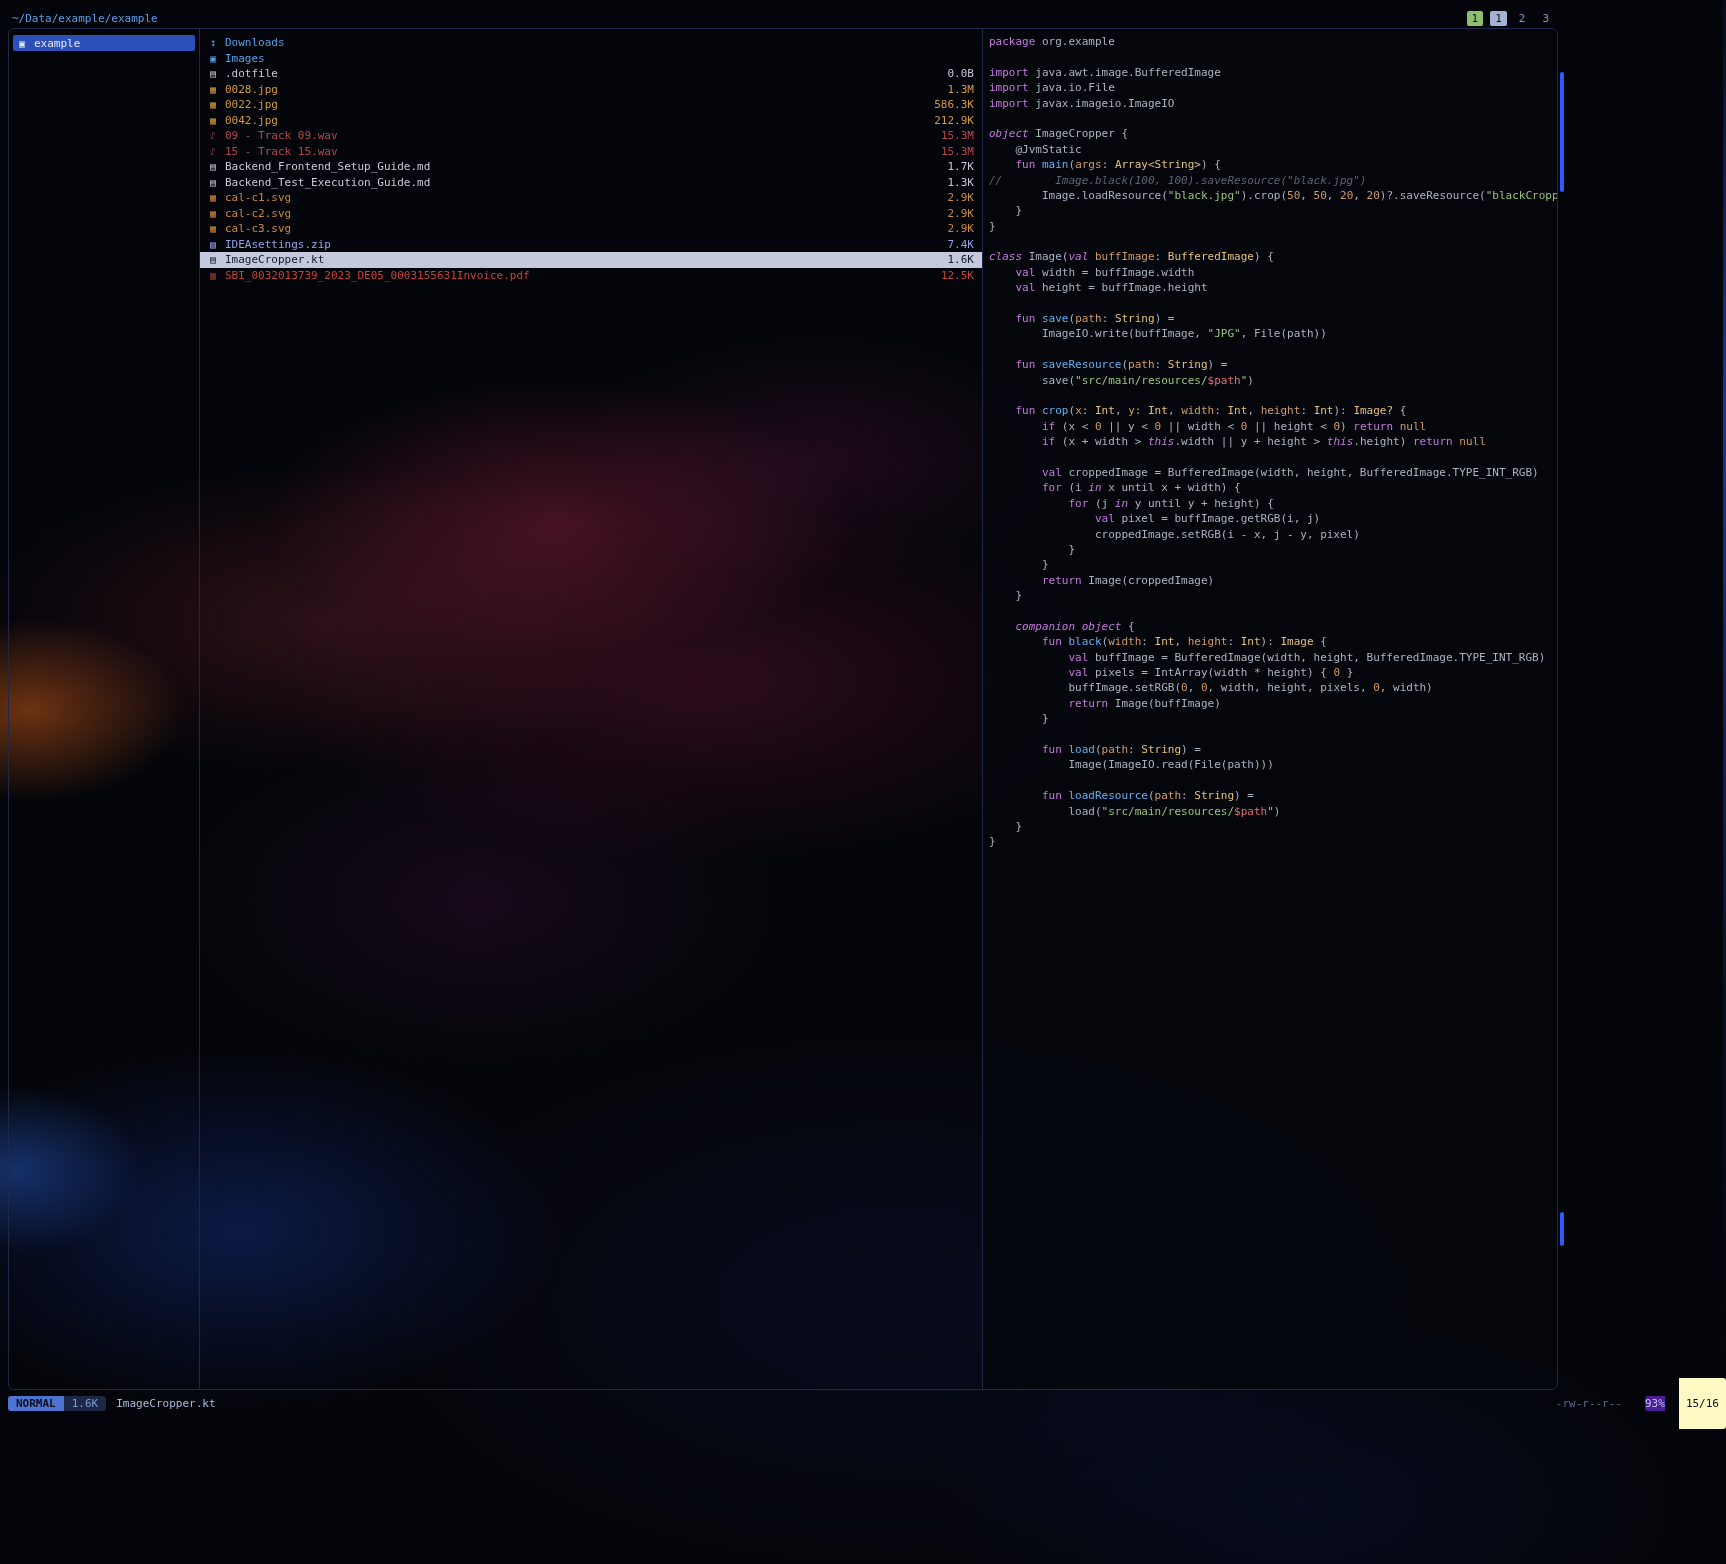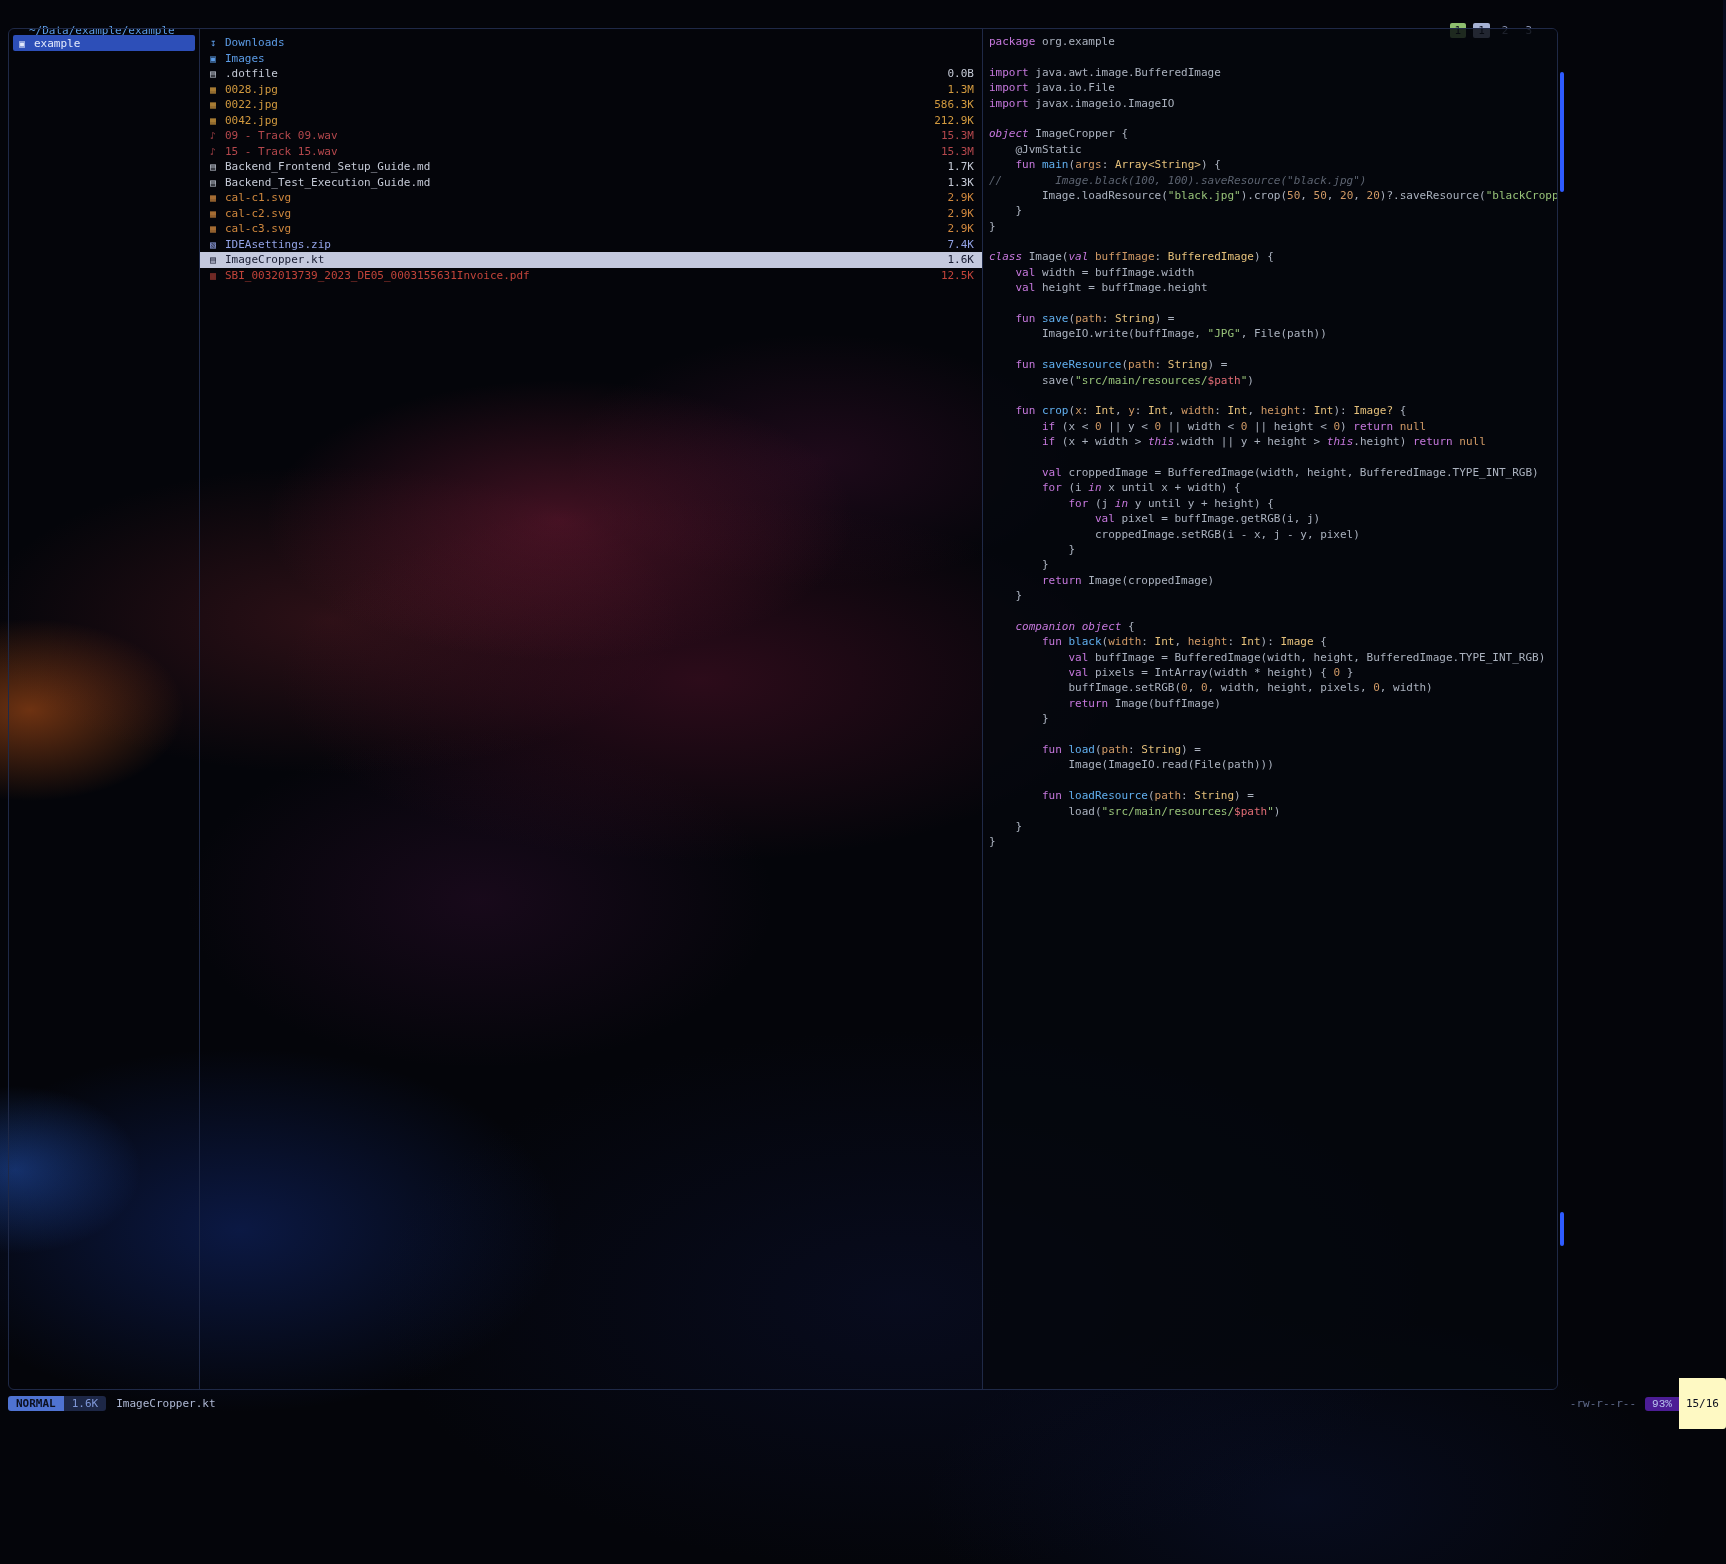--- a/index.html
+++ b/index.html
@@ -23,22 +23,22 @@
       #04050a; }
   .screen-edge-right { position:absolute; right:0; top:0; width:3px; height:1360px;
       background:linear-gradient(180deg, rgba(30,60,160,.1), rgba(46,91,255,.55) 30%, rgba(30,60,160,.15) 75%, transparent); }
   .edge-accent { position:absolute; left:1560px; width:4px; background:#2e5bff; border-radius:2px; }
   .edge-accent.top { top:72px; height:120px; }
   .edge-accent.bottom { top:1212px; height:34px; }
 
   
   .terminal { position:absolute; left:0; top:0; width:1566px; height:1420px; font-size:11px; }
 
-  .topbar { position:absolute; top:16px; left:0; right:0; height:28px;
-            display:flex; align-items:center; justify-content:space-between; padding:0 29px; }
+  .topbar { position:absolute; top:4px; left:0; right:0; height:28px;
+            display:flex; align-items:center; justify-content:space-between; padding:0 12px; }
   .path { color:#5d9de6; }
   .tabs { display:flex; align-items:center; gap:7px; }
   .tab { padding:0 5px; border-radius:2px; line-height:15px; color:#8a93b2; }
   .tab.green  { background:#8fbf6f; color:#0d1120; }
   .tab.active { background:#a6b2d4; color:#0d1120; }
 
   .main { position:absolute; top:28px; left:8px; width:1550px; height:1362px;
           display:flex; border:1px solid #1f2947; border-radius:6px; }
   .pane { height:100%; overflow:hidden; }
   .pane-left  { width:191px; border-right:1px solid #1f2947; padding:6px 4px; }
@@ -69,23 +69,23 @@
   .c-param  { color:#d19a66;text-align:right; }
   .c-interp { color:#e06c75; }
   .c-cm     { color:#5c6370; font-style:italic; }
 
   .statusbar { position:absolute; left:8px; width:1718px; top:1394px; height:19px;
                display:flex; align-items:center; }
   .badge-mode { background:#4f73d2; color:#0c1020; font-weight:bold;
                 padding:1px 8px; border-radius:3px 0 0 3px; }
   .badge-size { background:#1d2746; color:#7f97d8; padding:1px 8px; border-radius:0 3px 3px 0; }
   .sb-filename { color:#aeb8d4; margin-left:10px; }
-  .sb-right { margin-left:auto; display:flex; align-items:center; gap:9px; }
+  .sb-right { margin-left:auto; display:flex; align-items:center; gap:23px; }
   .sb-perms { color:#5f6a8a; }
-  .badge-progress { background:#4c1d95; color:#b9c6ef; padding:1px 7px; border-radius:3px 0 0 3px;font-family:Liberation Mono, monospace; }
+  .badge-progress { background:#4c1d95; color:#b9c6ef; padding:1px 0; border-radius:3px 0 0 3px; }
   .badge-pos { background:#fef9c3; color:#0c1020; padding:19px 7px; border-radius:0 3px 3px 0; margin-left:-9px; }
 </style>
 </head>
 <body>
 
 <div class="wallpaper"></div>
 <div class="screen-edge-right"></div>
 <div class="edge-accent top"></div>
 <div class="edge-accent bottom"></div>
 

